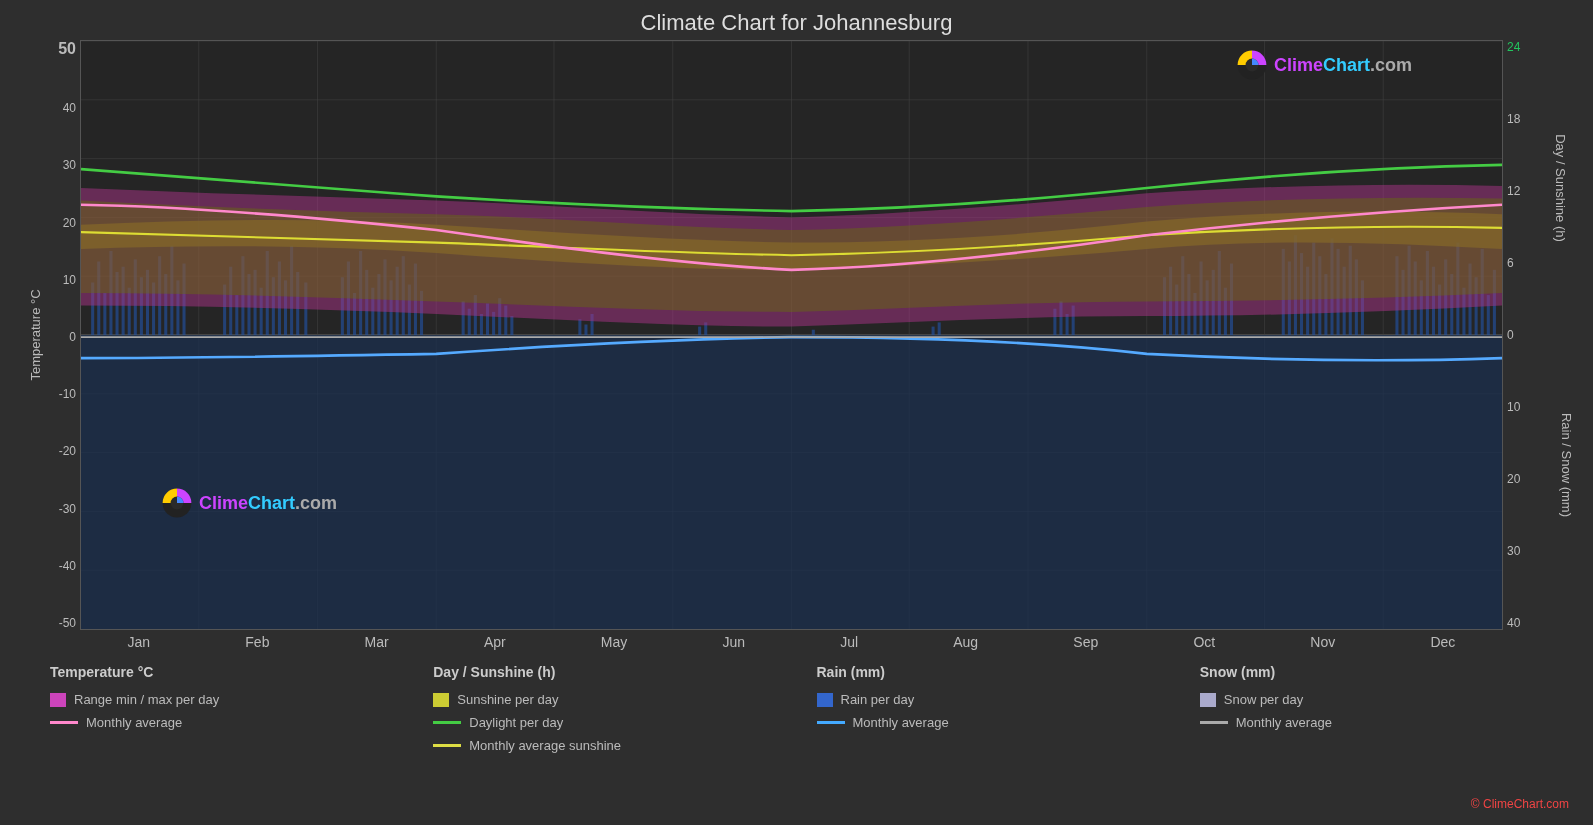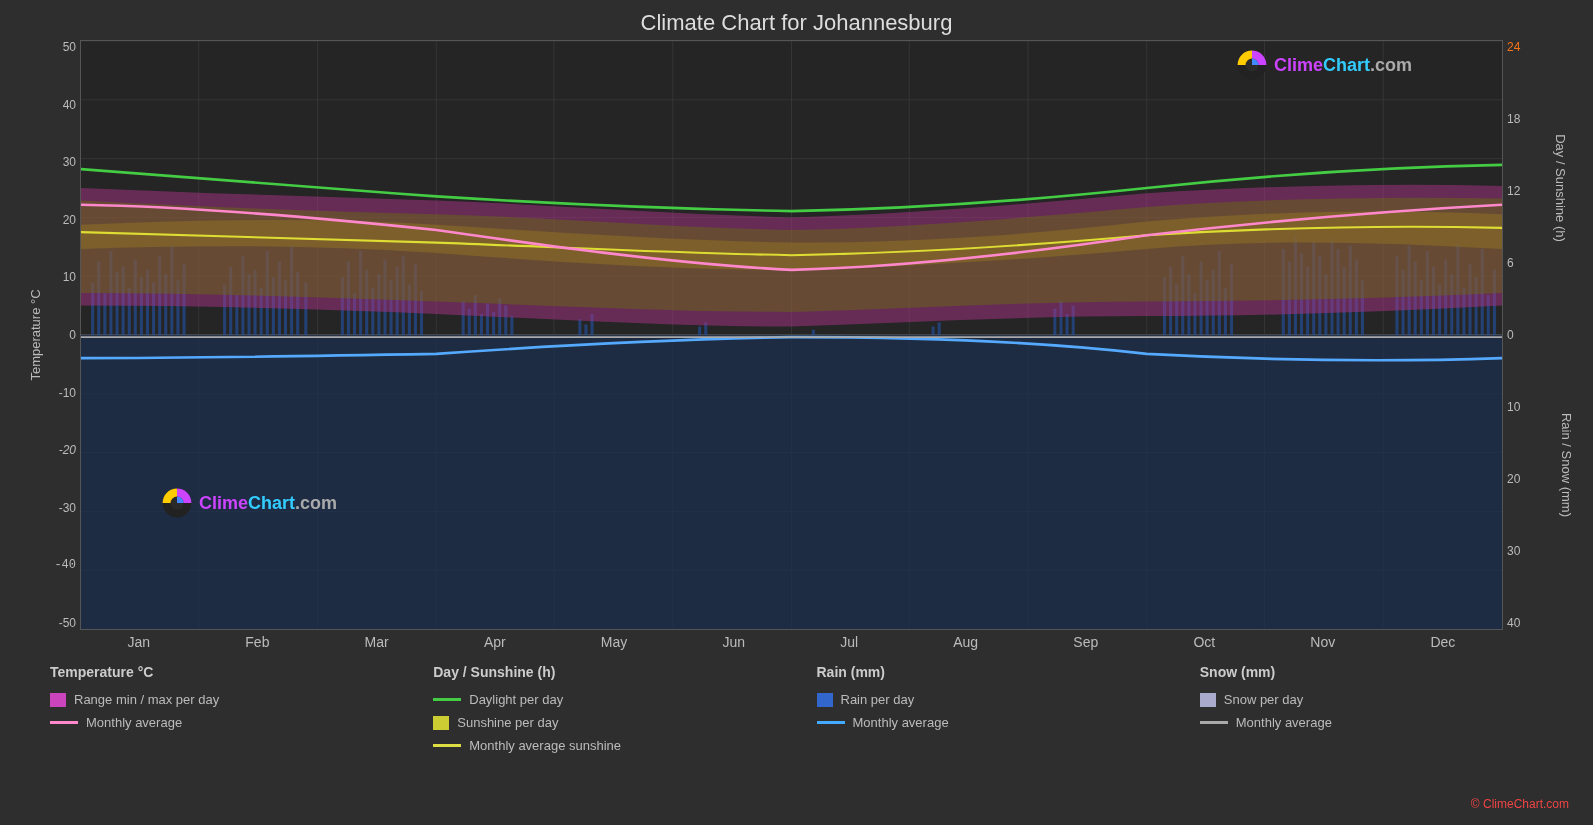--- a/index.html
+++ b/index.html
@@ -179,30 +179,30 @@
   <div class="title-area">
     <div class="chart-title">Climate Chart for Johannesburg</div>
   </div>
 
   <div class="chart-area">
 
     <div class="y-axis-left">
       <div class="y-axis-label-rotated-left">Temperature °C</div>
 
       <div id="left-ticks" style="position:absolute;top:0;right:4px;height:100%;width:50px;display:flex;flex-direction:column;justify-content:space-between;align-items:flex-end;">
-          <span style="color: rgb(187, 187, 187); font-size: 12px;">50</span>
+          <span style="color: rgb(187, 187, 187); font-size: 16px; font-weight: bold;">50</span>
           <span style="color: rgb(187, 187, 187); font-size: 12px;">40</span>
           <span style="color: rgb(187, 187, 187); font-size: 12px;">30</span>
           <span style="color: rgb(187, 187, 187); font-size: 12px;">20</span>
           <span style="color: rgb(187, 187, 187); font-size: 12px;">10</span>
           <span style="color: rgb(187, 187, 187); font-size: 12px;">0</span>
           <span style="color: rgb(187, 187, 187); font-size: 12px;">-10</span>
-          <span style="color: rgb(187, 187, 187); font-size: 12px; font-style: italic;">-20</span>
+          <span style="color: rgb(187, 187, 187); font-size: 12px;">-20</span>
           <span style="color: rgb(187, 187, 187); font-size: 12px;">-30</span>
-          <span style="color: rgb(187, 187, 187); font-size: 12px; font-family: Liberation Mono, monospace;">-40</span>
+          <span style="color: rgb(187, 187, 187); font-size: 12px;">-40</span>
           <span style="color: rgb(187, 187, 187); font-size: 12px;">-50</span>
         </div>
     </div>
 
     <div class="chart-plot">
       
       <svg id="main-chart-svg" width="100%" height="100%" preserveAspectRatio="none" viewBox="0 0 1400 560">
         <defs>
           <linearGradient id="rainGrad" x1="0" x2="0" y1="0" y2="1">
             <stop offset="0%" stop-color="#1a3a6a" stop-opacity="0.9"></stop>
@@ -406,21 +406,21 @@
         <span class="watermark-text">
           <span class="wm-clime">Clime</span><span class="wm-chart">Chart</span><span class="wm-dot">.</span><span class="wm-com">com</span>
         </span>
       </div>
     </div>
 
     <div class="y-axis-right">
       <div class="y-axis-label-rotated-right-top">Day / Sunshine (h)</div>
       <div class="y-axis-label-rotated-right-bottom">Rain / Snow (mm)</div>
       <div id="right-ticks" style="position:absolute;top:0;left:4px;height:100%;width:60px;display:flex;flex-direction:column;justify-content:space-between;align-items:flex-start;">
-          <span style="color: #f97316; font-size: 12px;">24</span>
+          <span style="color: #22c55e; font-size: 12px;">24</span>
           <span style="color: rgb(187, 187, 187); font-size: 12px;">18</span>
           <span style="color: rgb(187, 187, 187); font-size: 12px;">12</span>
           <span style="color: rgb(187, 187, 187); font-size: 12px;">6</span>
           <span style="color: rgb(187, 187, 187); font-size: 12px;">0</span>
           <span style="color: rgb(187, 187, 187); font-size: 12px;">10</span>
           <span style="color: rgb(187, 187, 187); font-size: 12px;">20</span>
           <span style="color: rgb(187, 187, 187); font-size: 12px;">30</span>
           <span style="color: rgb(187, 187, 187); font-size: 12px;">40</span>
         </div>
     </div>
@@ -451,28 +451,28 @@
       </div>
       <div class="legend-item">
         <div class="legend-swatch-line" style="background:#ff88cc;"></div>
         <span>Monthly average</span>
       </div>
     </div>
 
     <div class="legend-col">
       <div class="legend-col-title">Day / Sunshine (h)</div>
       <div class="legend-item">
+        <div class="legend-swatch-rect" style="background:#cccc33;"></div>
+        <span>Sunshine per day</span>
+      </div>
+      <div class="legend-item">
         <div class="legend-swatch-line" style="background:#44cc44;"></div>
         <span>Daylight per day</span>
       </div>
       <div class="legend-item">
-        <div class="legend-swatch-rect" style="background:#cccc33;"></div>
-        <span>Sunshine per day</span>
-      </div>
-      <div class="legend-item">
         <div class="legend-swatch-line" style="background:#dddd44;"></div>
         <span>Monthly average sunshine</span>
       </div>
     </div>
 
     <div class="legend-col">
       <div class="legend-col-title">Rain (mm)</div>
       <div class="legend-item">
         <div class="legend-swatch-rect" style="background:#3366cc;"></div>
         <span>Rain per day</span>

